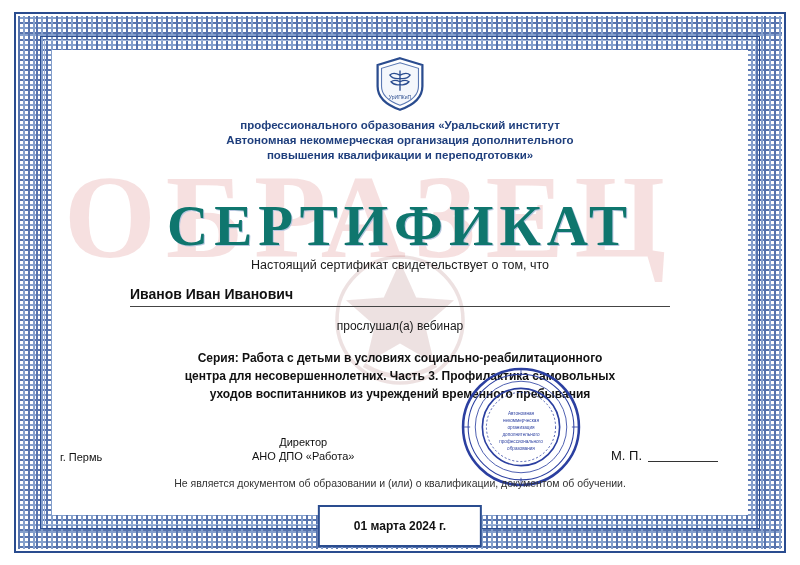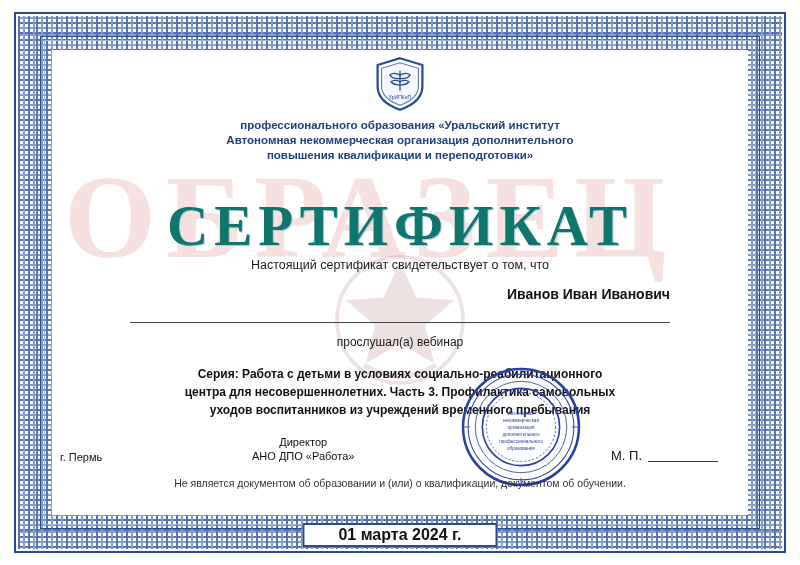--- a/index.html
+++ b/index.html
@@ -136,25 +136,25 @@
 
   .subtitle {
     text-align: center;
     font-size: 12.5px;
     color: #1a1a1a;
   }
 
   .name-line {
     margin: 14px auto 0 auto;
     width: 540px;
-    text-align: right;
+    text-align: left;
     font-size: 14px;
     font-weight: bold;
     color: #111;
-    padding-bottom: 20px;
+    padding-bottom: 4px;
     border-bottom: 1px solid #444;
   }
 
   .listened {
     text-align: center;
     font-size: 12px;
     color: #1a1a1a;
     margin-top: 12px;
   }
 
@@ -225,22 +225,22 @@
     color: #333;
   }
 
   .date-box {
     position: absolute;
     left: 50%;
     transform: translateX(-50%);
     bottom: -28px;
     background: #ffffff;
     border: 2px solid #2a4c8f;
-    padding: 1px 34px;
-    font-size: 16px;
+    padding: 12px 34px;
+    font-size: 12px;
     font-weight: bold;
     color: #111;
     z-index: 5;
   }
 </style>
 </head>
 <body>
 
 <div class="certificate">
 

